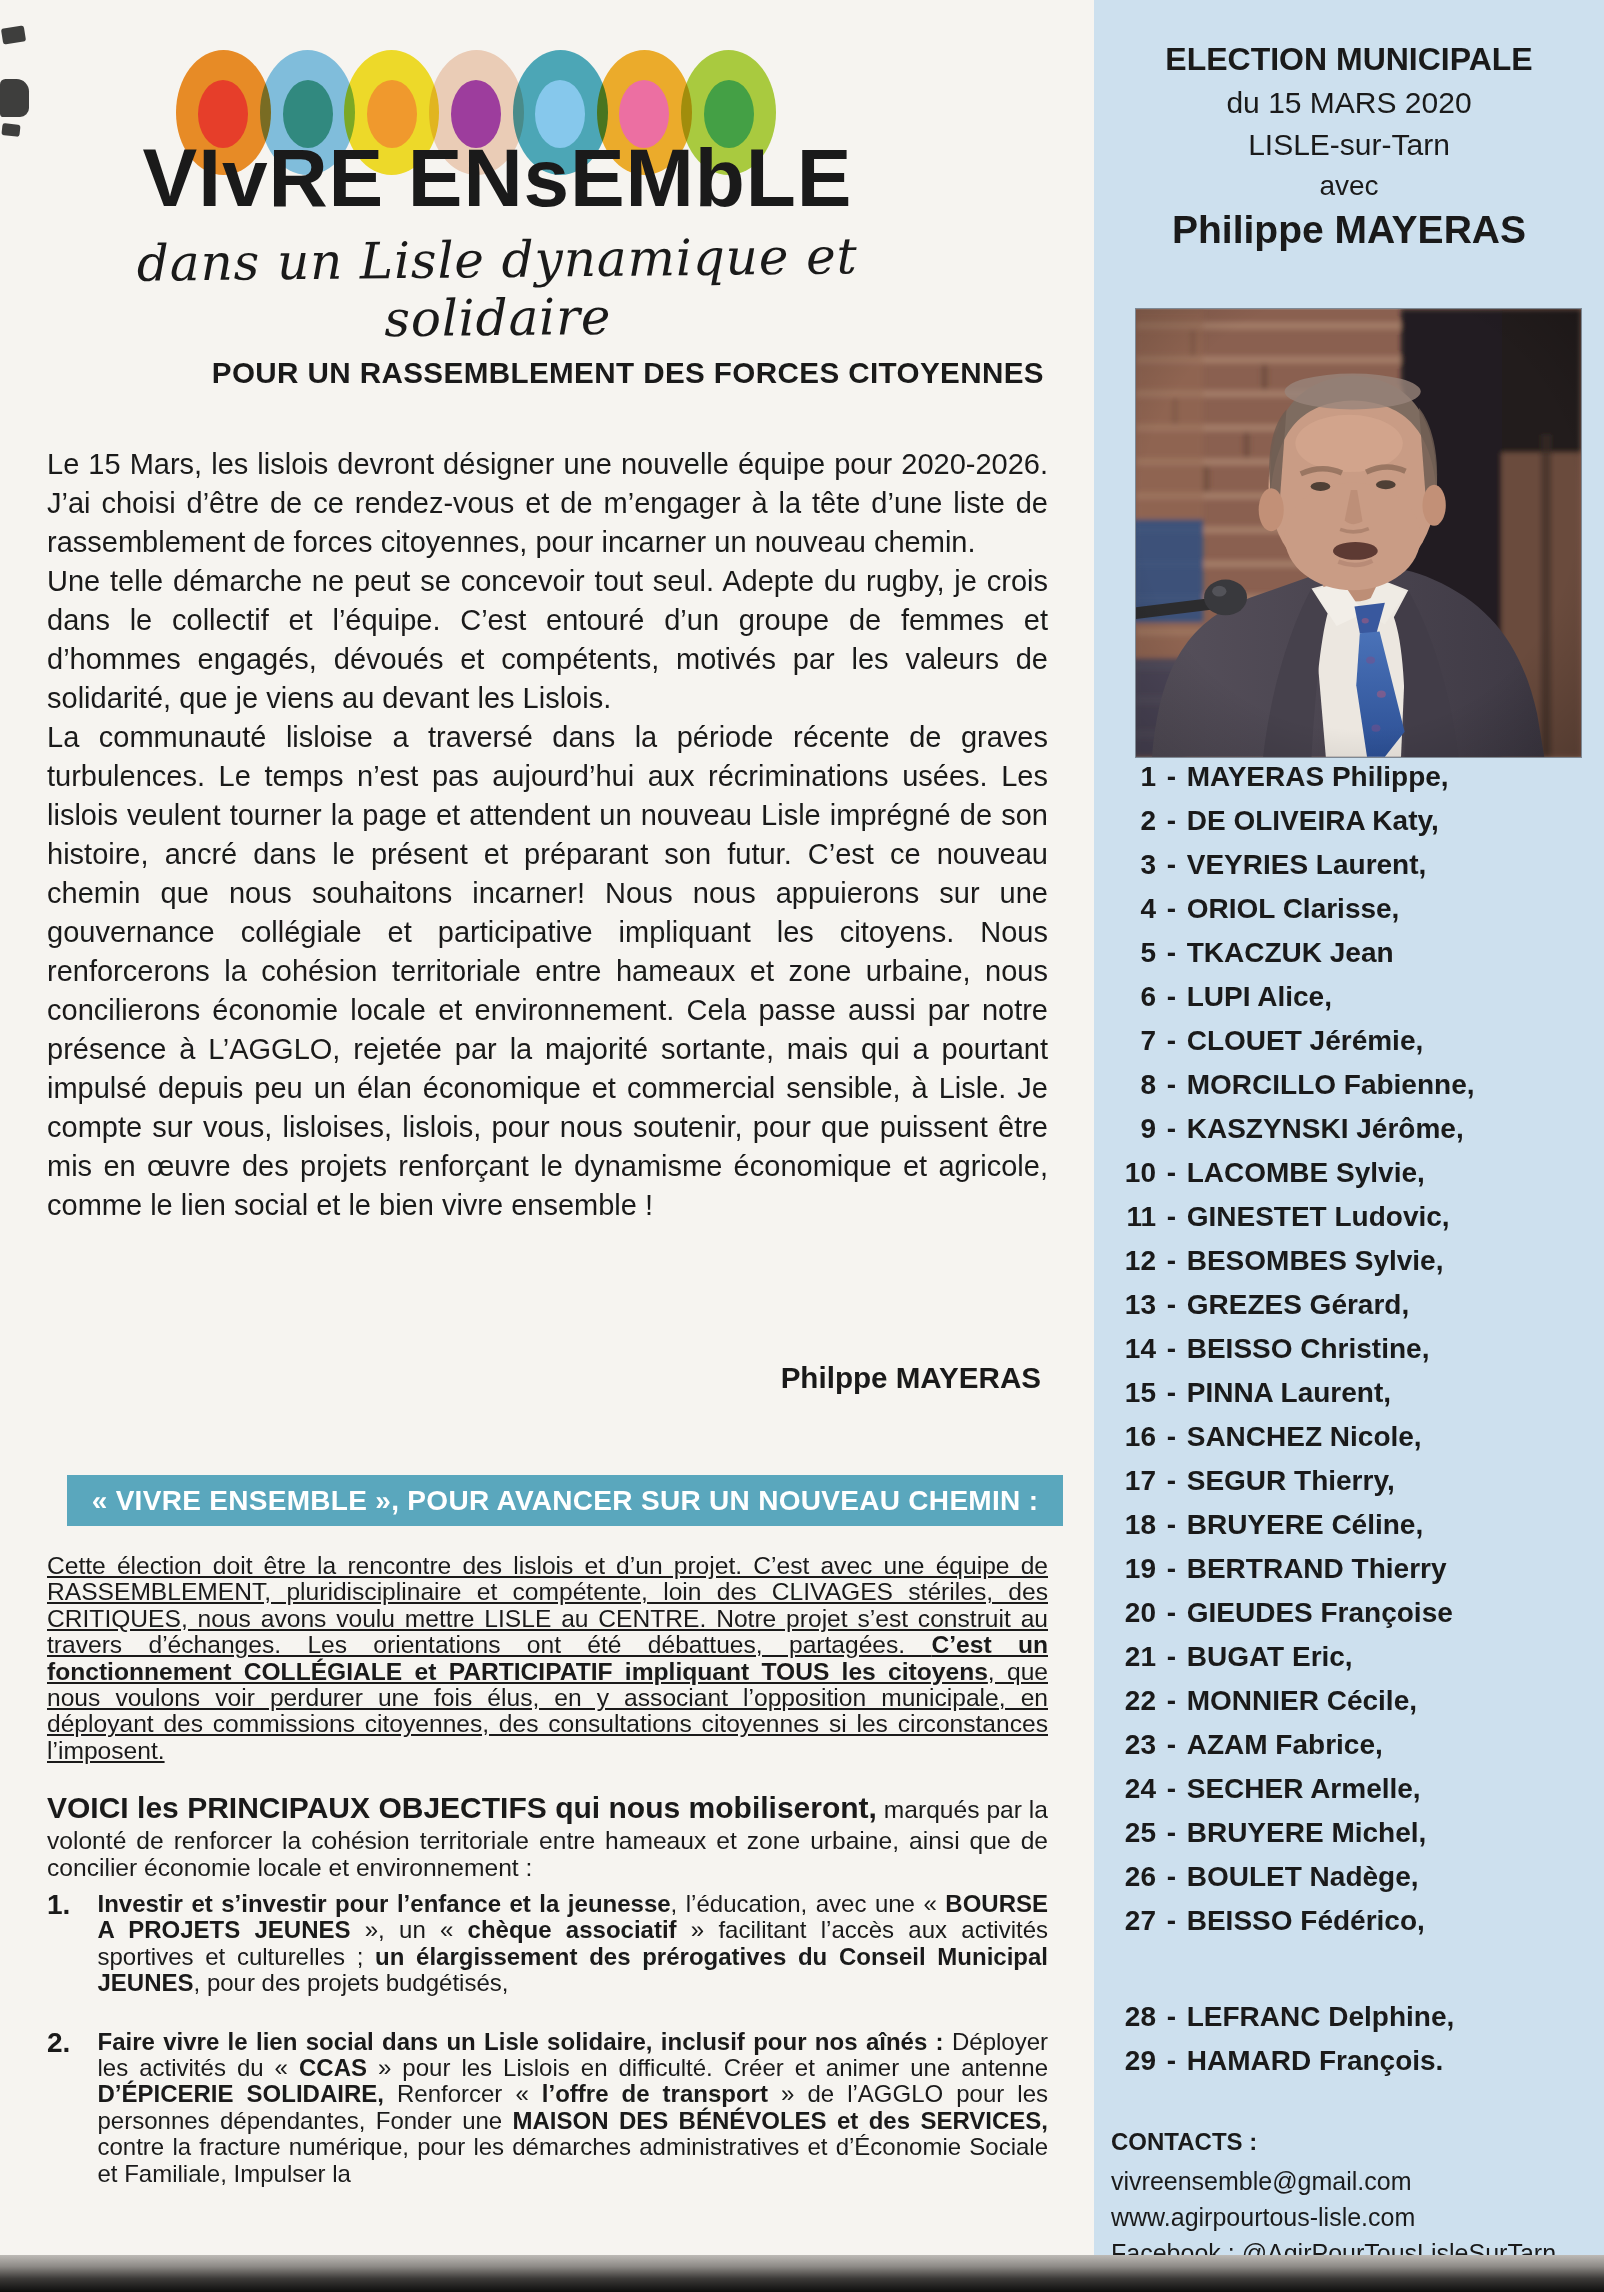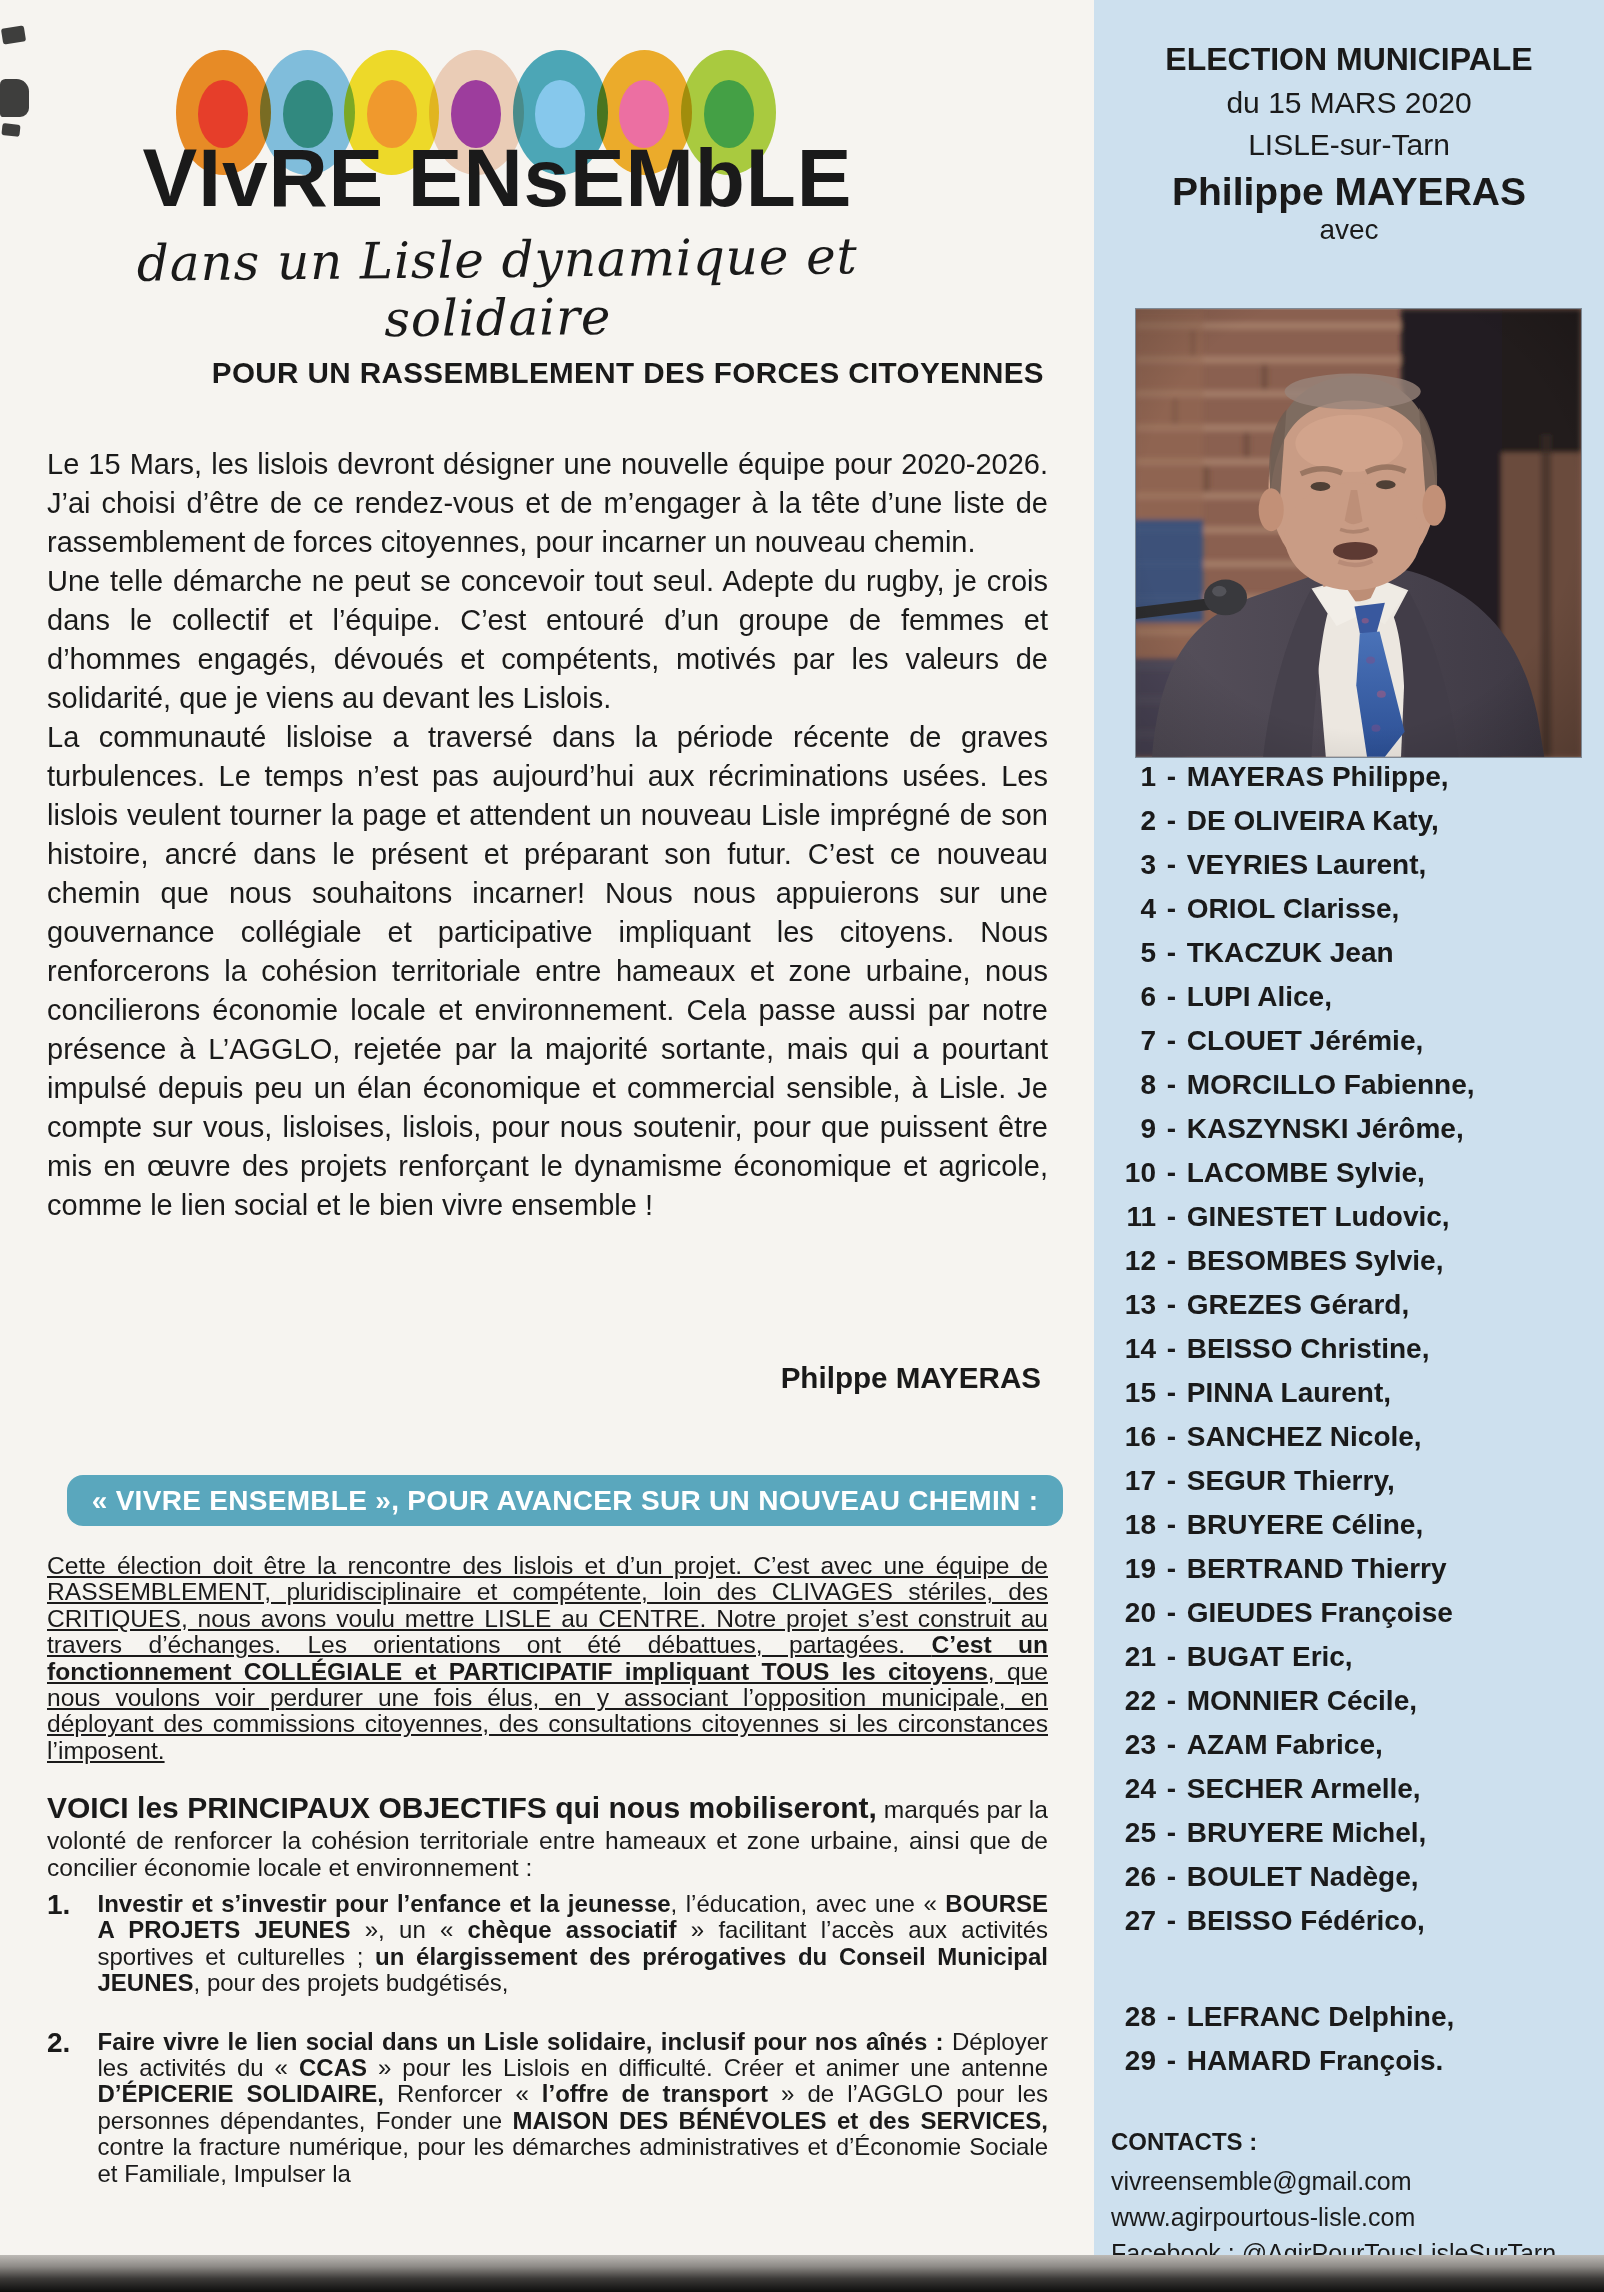--- a/index.html
+++ b/index.html
@@ -18,21 +18,21 @@
               letter-spacing:0.9px;white-space:nowrap;}
   #logo-tagline{left:81px;top:231px;width:833px;text-align:center;font-family:"DejaVu Serif",serif;
                font-style:italic;font-size:50px;letter-spacing:0.9px;transform:rotate(-0.6deg);}
 
   
   #main-heading{left:54px;top:356px;width:990px;text-align:right;font-size:29.6px;font-weight:bold;letter-spacing:0.4px;}
   #intro{left:47px;top:445px;width:1001px;font-size:29px;line-height:39px;text-align:justify;}
   #intro p{margin:0;}
   #signature{left:47px;top:1361px;width:994px;text-align:right;font-size:29.6px;font-weight:bold;}
   #banner{left:67px;top:1475px;width:996px;height:51px;background:var(--teal,#5aa7bd);color:#fff;
-          font-weight:bold;font-size:28px;text-align:center;line-height:51px;letter-spacing:0.3px;white-space:nowrap;border-radius:16px;}
+          font-weight:bold;font-size:28px;text-align:center;line-height:51px;letter-spacing:0.3px;white-space:nowrap;}
   #program{left:47px;top:1553px;width:1001px;font-size:24.6px;line-height:26.4px;text-align:justify;text-decoration:underline;}
   #objectives-intro{left:47px;top:1789px;width:1001px;font-size:24.6px;line-height:27px;text-align:justify;}
   .rich .b{font-weight:bold;}
   .rich .lead{font-weight:bold;font-size:30px;line-height:38px;}
   #objectives{left:47px;top:1891px;width:1001px;}
   .obj{display:flex;gap:12.5px;}
   .obj + .obj{margin-top:32px;}
   .obj .num{flex:none;width:38px;font-weight:bold;font-size:28px;line-height:28px;}
   .obj .txt{flex:1;font-size:24px;line-height:26.4px;text-align:justify;}
 
@@ -107,22 +107,22 @@
     <div class="obj">
       <span class="num">2.</span>
       <span class="txt rich"><span class="b">Faire vivre le lien social dans un Lisle solidaire, inclusif pour nos aînés :</span><span> Déployer les activités du « </span><span class="b">CCAS</span><span> » pour les Lislois en difficulté. Créer et animer une antenne </span><span class="b">D’ÉPICERIE SOLIDAIRE,</span><span> Renforcer « </span><span class="b">l’offre de transport</span><span> » de l’AGGLO pour les personnes dépendantes, Fonder une </span><span class="b">MAISON DES BÉNÉVOLES et des SERVICES,</span><span> contre la fracture numérique, pour les démarches administratives et d’Économie Sociale et Familiale, Impulser la</span></span>
     </div>
   </div>
 
   <div id="election-header" class="abs">
     <div id="election-title">ELECTION MUNICIPALE</div>
     <div id="election-date">du 15 MARS 2020</div>
     <div id="election-city">LISLE-sur-Tarn</div>
+    <div id="election-avec">avec</div>
     <div id="election-candidate">Philippe MAYERAS</div>
-    <div id="election-avec">avec</div>
   </div>
 
   <div id="photo" class="abs">
     <svg width="445" height="448" viewBox="0 0 497 500" xmlns="http://www.w3.org/2000/svg">
       <defs>
         <filter id="b6" x="-20%" y="-20%" width="140%" height="140%">
             <feGaussianBlur stdDeviation="6"></feGaussianBlur>
           </filter>
         <filter id="b3" x="-20%" y="-20%" width="140%" height="140%">
             <feGaussianBlur stdDeviation="3"></feGaussianBlur>

